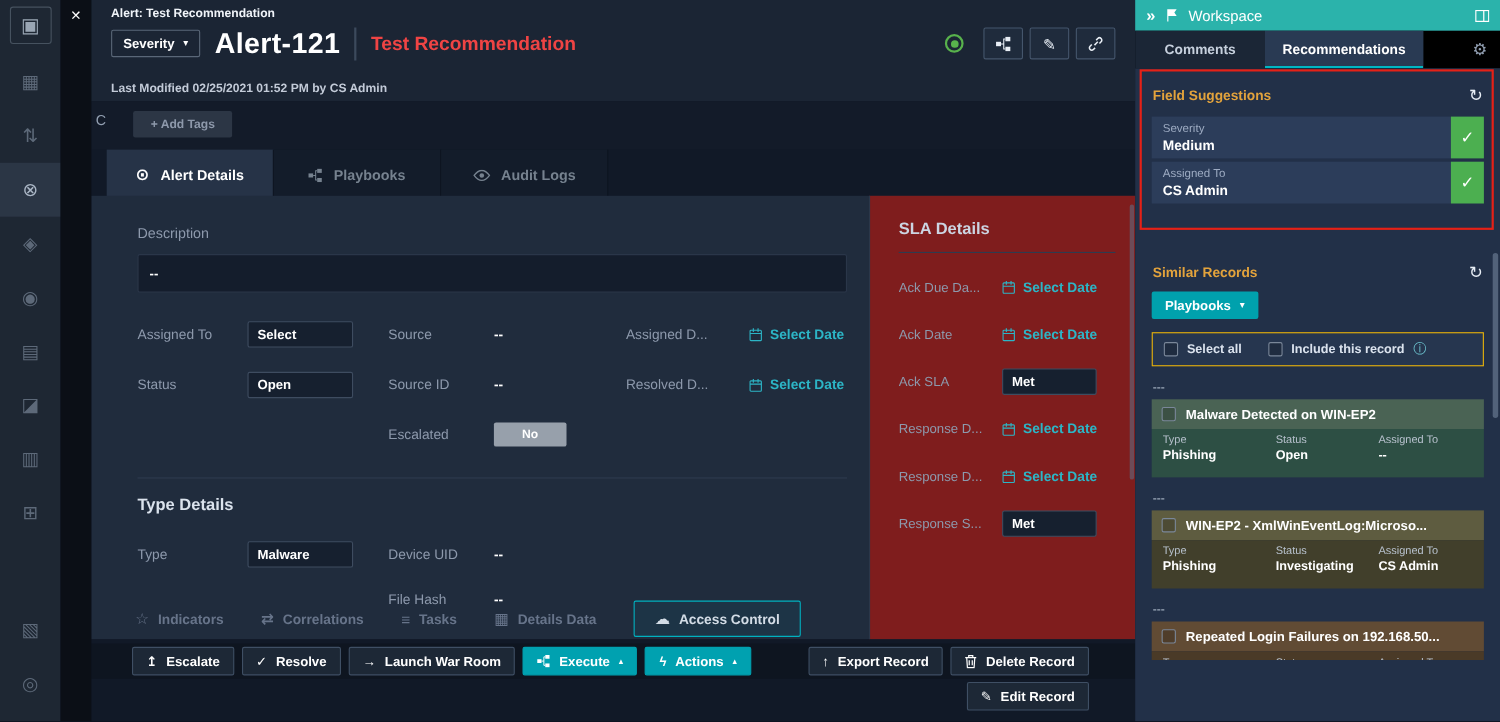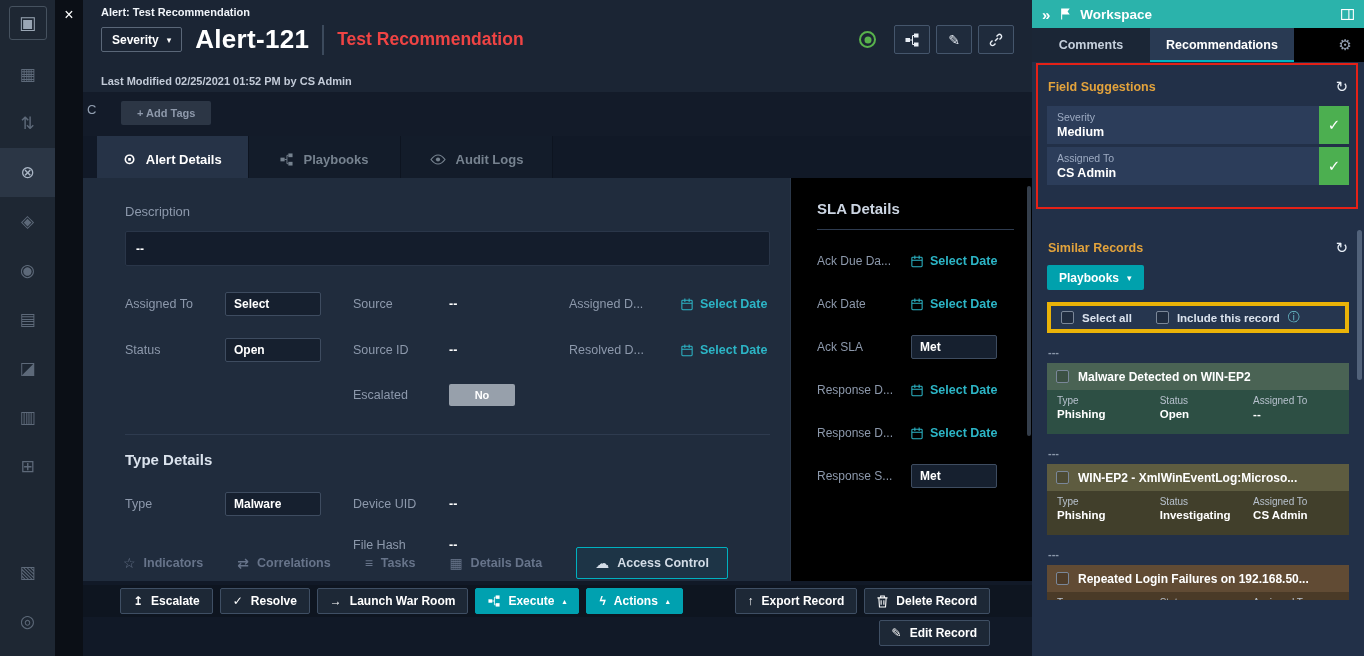--- a/index.html
+++ b/index.html
@@ -72,21 +72,21 @@
   .inp{display:inline-flex;align-items:center;width:96px;height:24px;background:#16202f;
     border:1px solid #3e4c60;border-radius:2px;padding:0 8px;color:#fff;font-weight:bold;
     font-size:12px;cursor:pointer}
   .val{color:#fff;font-weight:bold;font-size:12.5px}
   .datelink{display:flex;align-items:center;gap:7px;color:#2cb5c6;font-size:12.5px;font-weight:bold;cursor:pointer}
   .toggle-no{width:66px;height:22px;background:#97a0ab;color:#fff;font-size:11px;font-weight:bold;
     display:flex;align-items:center;justify-content:center;border-radius:2px;cursor:pointer}
   .sect-div{border-top:1px solid #2e3b4f;margin-top:28px;width:645px}
   .sect{margin-top:16px;font-size:15px;color:#dbe3ed;font-weight:bold}
 
-  .sla{position:absolute;right:0;top:0;width:242px;height:100%;background:#000000;
+  .sla{position:absolute;right:0;top:0;width:242px;height:100%;background:#7f1d1d;
     border-left:1px solid #2a3749;padding:22px 18px 16px 26px}
   .sla-title{font-size:15px;color:#ccd5e2;font-weight:bold}
   .sla-div{border-top:1px solid #2e3b4f;margin-top:12px}
   .sla-row{display:flex;align-items:center;margin-top:19px;height:24px}
   .sla-row .lbl{width:94px;flex:none;font-size:12px;white-space:nowrap;overflow:hidden}
   .sla .inp{width:86px}
 
   .subtabs{position:absolute;left:40px;bottom:0;height:37px;display:flex;align-items:center;gap:34px}
   .stab{display:flex;align-items:center;gap:8px;color:#67748a;font-size:12.5px;font-weight:bold;cursor:pointer}
   .stab .ti{font-size:14px;display:flex;align-items:center}
@@ -101,21 +101,21 @@
   .abtn .bi{font-size:12px;display:flex;align-items:center}
   .abtn.teal{background:#00a1b0;border-color:#00a1b0}
   .abtn .car{font-size:8px}
   .rgt{margin-left:auto;display:flex;gap:7px}
   .erow{position:absolute;top:620px;right:42px}
 
   
   .ws{position:absolute;left:1032px;top:0;width:332px;height:656px;background:#223048}
   .ws-head{height:28px;background:#2bb3ab;display:flex;align-items:center;padding:0 10px;gap:9px;color:#fff}
   .ws-head .chev{font-size:15px;font-weight:bold;cursor:pointer}
-  .wtitle{font-size:13.5px;font-weight:bold}
+  .wtitle{font-size:13.5px;font-weight:normal}
   .ws-cols{margin-left:auto;cursor:pointer;color:#fff}
   .ws-tabs{height:34px;background:#000000;display:flex;align-items:stretch}
   .wtab{display:flex;align-items:center;justify-content:center;font-size:12.5px;font-weight:bold;
     color:#c6d0dd;background:#1b2636;min-width:118px;padding:0 16px;cursor:pointer}
   .wtab.active{background:#293a53;color:#fff;box-shadow:inset 0 -2px 0 #00b6c2}
   .ws-gear{margin-left:auto;display:flex;align-items:center;padding-right:12px;color:#93a0b3;
     font-size:15px;cursor:pointer}
   .ws-body{position:relative;height:538px;overflow:hidden}
   .red-box{position:absolute;left:4px;top:1px;width:322px;height:146px;border:2px solid #e52117;
     pointer-events:none;z-index:6}
@@ -127,21 +127,21 @@
   .fs-main{flex:1;background:#2c3d5a;padding:3px 10px;display:flex;flex-direction:column;
     justify-content:center;gap:2px;cursor:pointer}
   .fs-lbl{font-size:10.5px;color:#9dabc2}
   .fs-val{font-size:12.5px;font-weight:bold;color:#fff}
   .fs-apply{width:30px;background:#4caf50;color:#fff;display:flex;align-items:center;
     justify-content:center;font-size:15px;font-weight:bold;border:none;cursor:pointer;font-family:inherit}
   .pb-btn{margin-left:15px;height:25px;background:#00a1ad;color:#fff;border:none;font-weight:bold;
     font-size:12px;padding:0 12px;display:inline-flex;align-items:center;gap:8px;border-radius:2px;
     cursor:pointer;font-family:inherit}
   .pb-btn .car{font-size:9px}
-  .chk-panel{margin:12px 15px 0;height:31px;border:4px solid #eab308;background:#26364f;
+  .chk-panel{margin:12px 15px 0;height:31px;border:1px solid #eab308;background:#26364f;
     display:flex;align-items:center;padding:0 10px;gap:8px}
   .cbox{width:13px;height:13px;border:1px solid #7a8799;border-radius:2px;background:rgba(0,0,0,.18);
     flex:none;cursor:pointer}
   .chk-lbl{font-size:11.5px;font-weight:bold;color:#dbe3ee}
   .gap16{margin-left:16px}
   .info{color:#6cc3cf;font-size:12px}
   .dashes{margin:13px 16px 5px;color:#8b98ab;font-size:11px;font-weight:bold}
   .rec-card{margin:0 15px;cursor:pointer}
   .rc-title{height:27px;display:flex;align-items:center;gap:9px;padding:0 9px}
   .rc-title .rt{flex:1;font-size:12px;font-weight:bold;color:#fff;white-space:nowrap;

